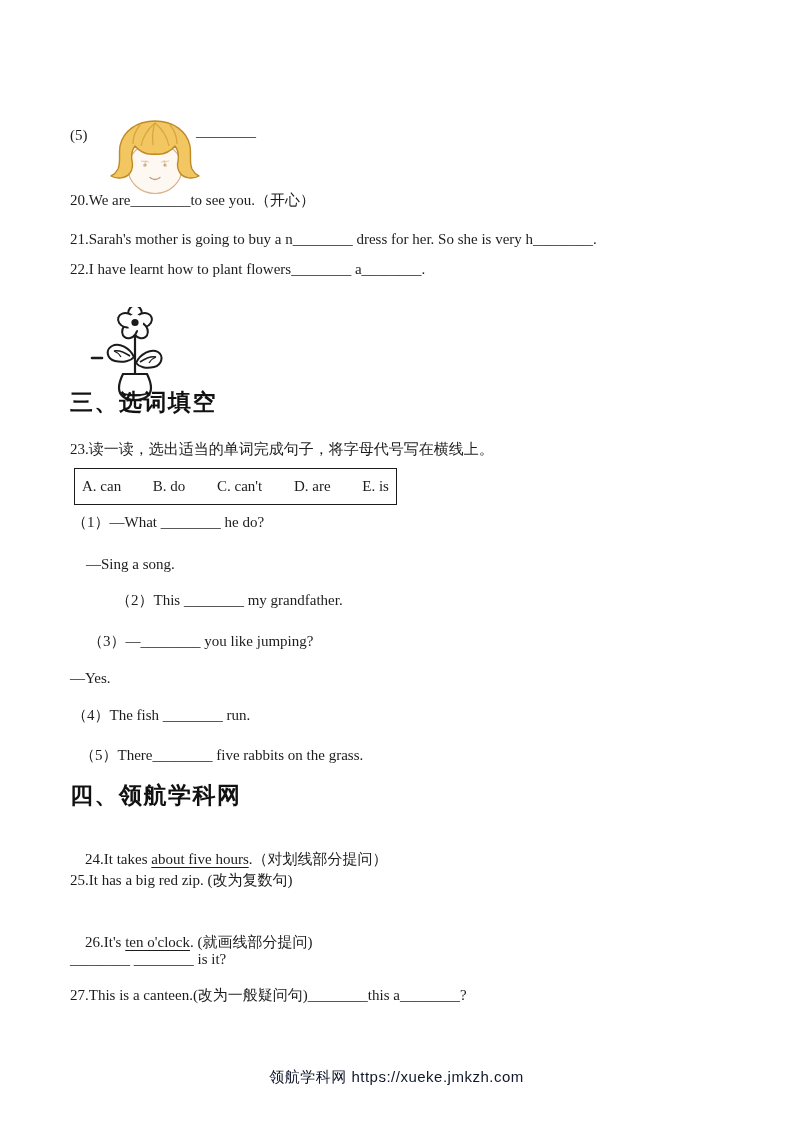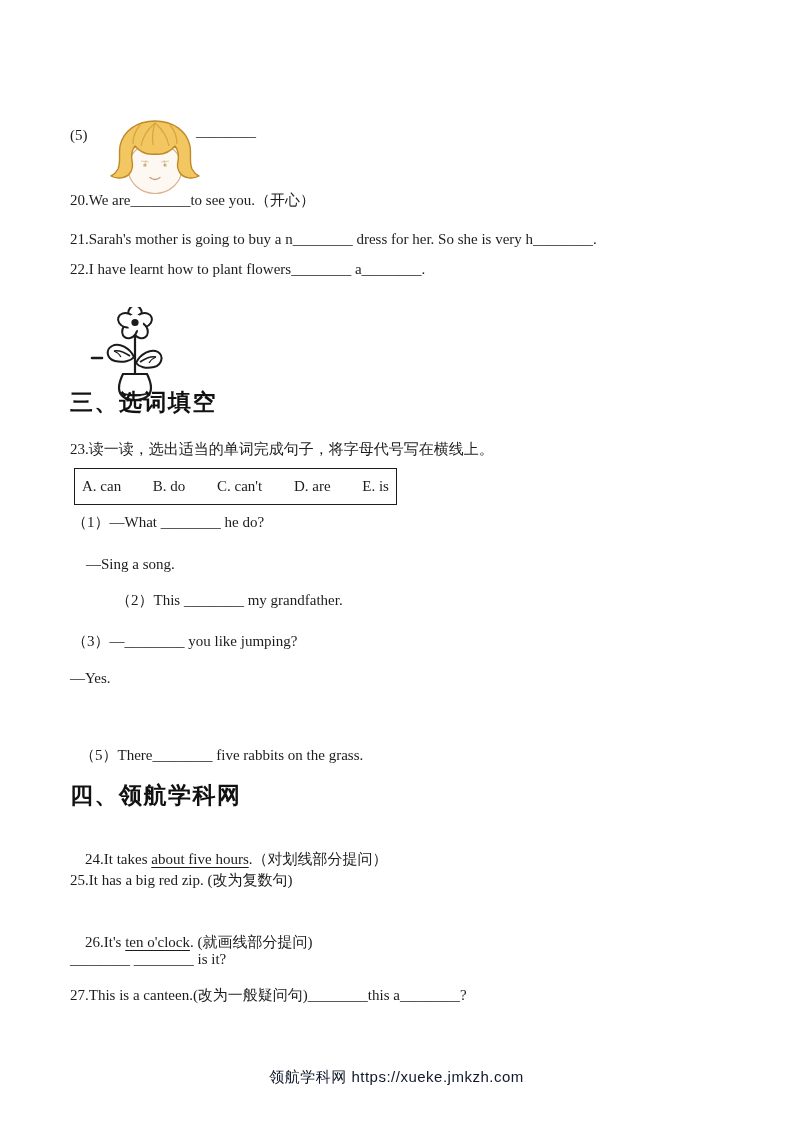--- a/index.html
+++ b/index.html
@@ -157,22 +157,23 @@
     <span>A. can</span>
     <span>B. do</span>
     <span>C. can't</span>
     <span>D. are</span>
     <span>E. is</span>
   </div>
 
   <div class="abs" style="left:72px; top:512px;">（1）—What ________ he do?</div>
   <div class="abs" style="left:70px; top:554px;margin-left:16px;">—Sing a song.</div>
   <div class="abs" style="left:72px; top:590px;margin-left:44px;">（2）This ________ my grandfather.</div>
-  <div class="abs" style="left:72px; top:631px;">（3）—________ you like jumping?</div>
+  <div class="abs" style="left:88px; top:631px;">（3）—________ you like jumping?</div>
   <div class="abs" style="left:70px; top:668px;">—Yes.</div>
+  <div class="abs" style="left:72px; top:705px;">（4）The fish ________ run.</div>
   <div class="abs" style="left:72px; top:745px;margin-left:8px;">（5）There________ five rabbits on the grass.</div>
 
   <div class="abs sec-title" style="left:70px; top:785px;">四、领航学科网</div>
 
   <div class="abs" style="left:70px; top:829px;">
     <span>24.It takes </span><span class="u">about five hours</span><span>.（对划线部分提问）</span>
   </div>
 
   <div class="abs" style="left:70px; top:870px;">25.It has a big red zip. (改为复数句)</div>
 

